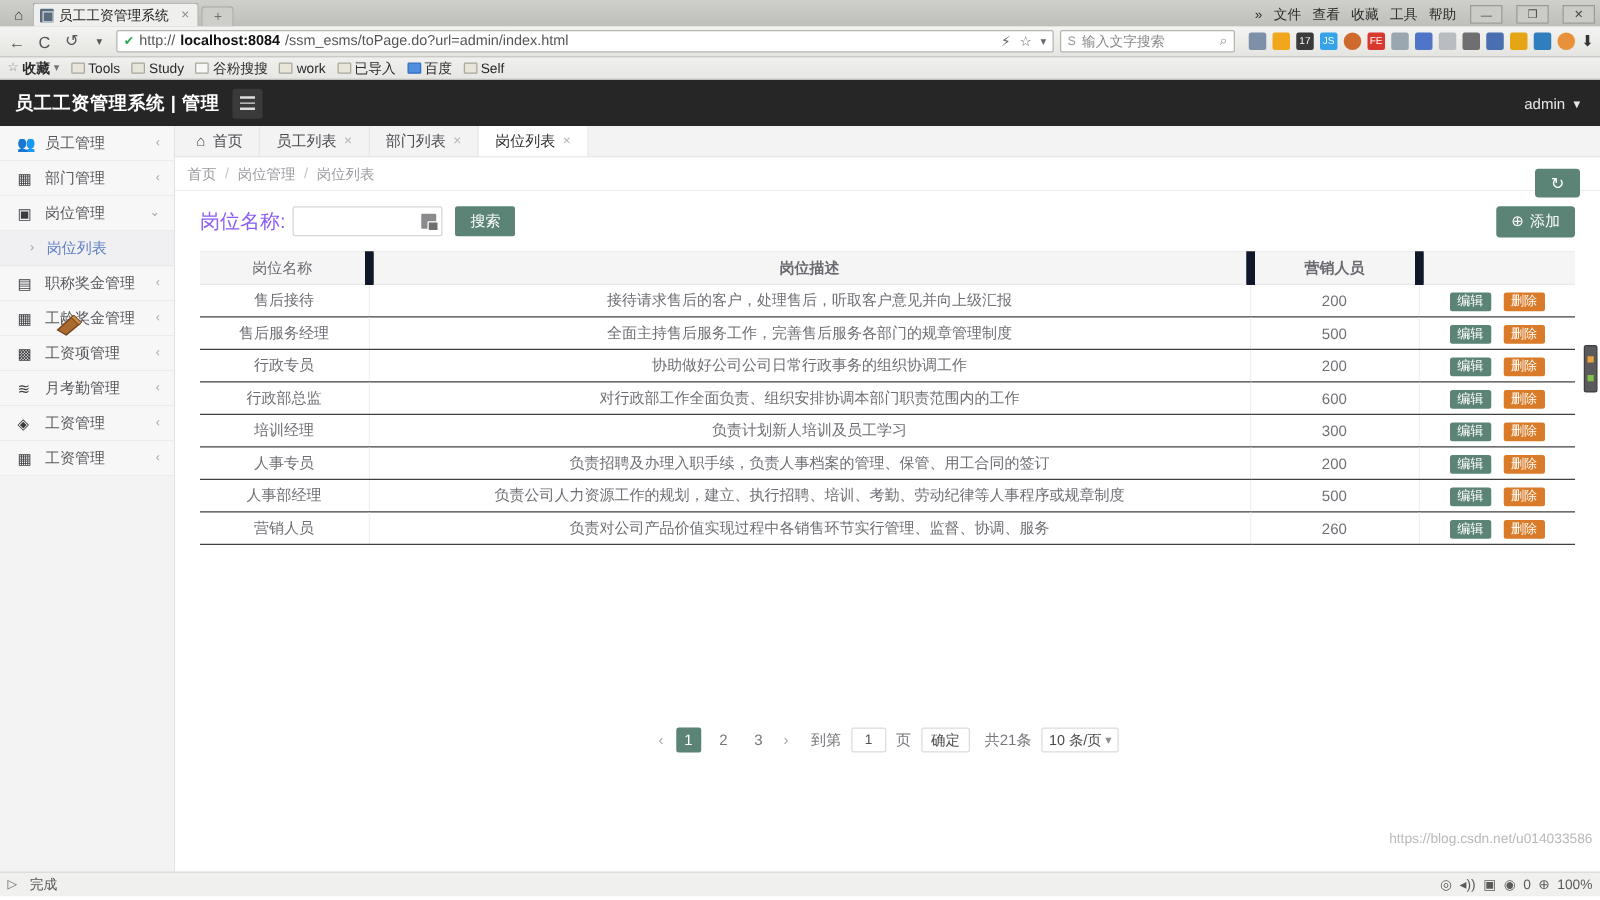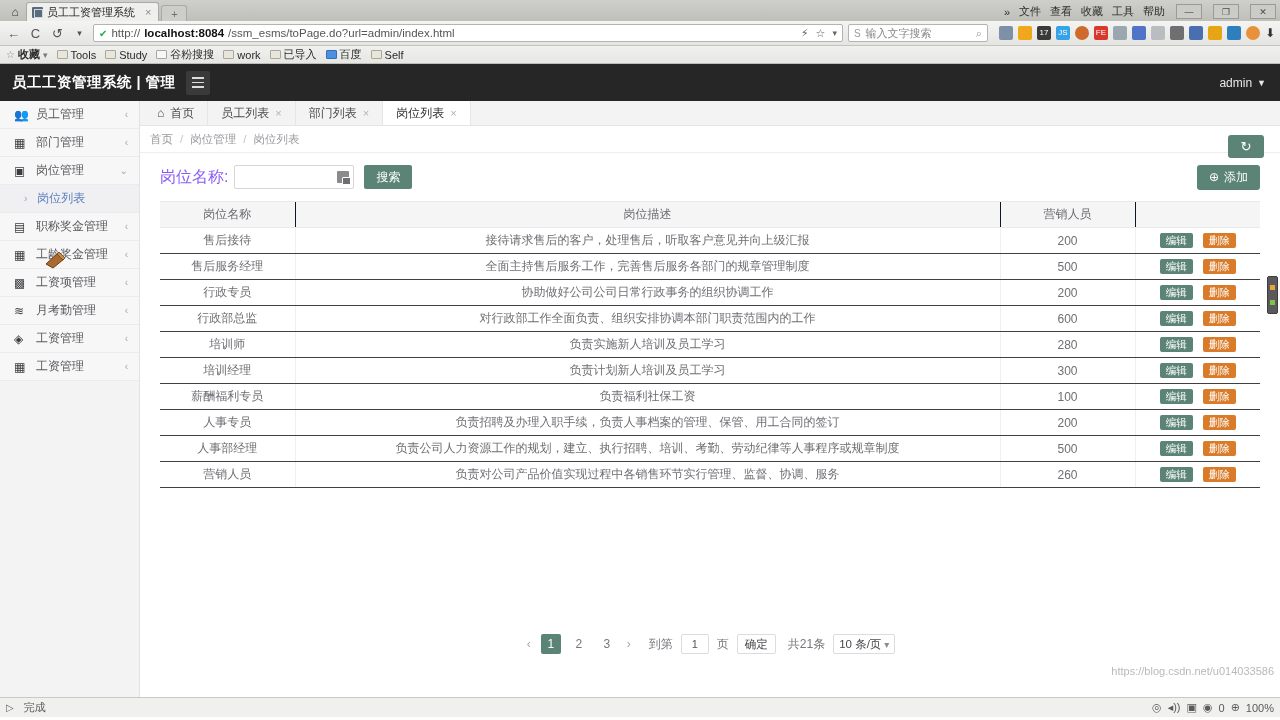--- a/index.html
+++ b/index.html
@@ -183,21 +183,21 @@
     margin-left: auto; height: 25px; padding: 0 12px; background: #5b8376;
     color: #fff; font-size: 12px; border: none; border-radius: 3px;
     display: flex; align-items: center; gap: 5px; font-family: inherit;
   }
 
   table.grid { width: 100%; border-collapse: collapse; table-layout: fixed; }
   table.grid th {
     background: #f5f5f6; font-weight: normal; font-size: 12px; color: #6a6a70;
     height: 26px; border: 1px solid #e9e9eb; border-left: none; border-right: none;
   }
-  table.grid th + th { border-left: 1px solid #0f172a; }
+  table.grid th + th { border-left: 7px solid #0f172a; font-weight: bold; }
   table.grid td {
     height: 26px; font-size: 12px; color: #6e6e74; text-align: center;
     border-bottom: 1px solid #404040;
   }
   table.grid td.c-name { border-right: 1px solid #f0f0f2; }
   table.grid td.c-sub  { border-left: 1px solid #f0f0f2; border-right: 1px solid #f0f0f2; }
   .btn-edit, .btn-del {
     display: inline-block; font-size: 10.5px; color: #fff; line-height: 15px;
     padding: 0 6px; border-radius: 2px; border: none; font-family: inherit;
   }
@@ -516,35 +516,23 @@
                 <td class="c-sub">200</td>
                 <td><button class="btn-edit">编辑</button><button class="btn-del">删除</button></td>
               </tr>
               <tr>
                 <td class="c-name">行政部总监</td>
                 <td>对行政部工作全面负责、组织安排协调本部门职责范围内的工作</td>
                 <td class="c-sub">600</td>
                 <td><button class="btn-edit">编辑</button><button class="btn-del">删除</button></td>
               </tr>
               <tr>
-                <td class="c-name">培训师</td>
-                <td>负责实施新人培训及员工学习</td>
-                <td class="c-sub">280</td>
-                <td><button class="btn-edit">编辑</button><button class="btn-del">删除</button></td>
-              </tr>
-              <tr>
                 <td class="c-name">培训经理</td>
                 <td>负责计划新人培训及员工学习</td>
                 <td class="c-sub">300</td>
-                <td><button class="btn-edit">编辑</button><button class="btn-del">删除</button></td>
-              </tr>
-              <tr>
-                <td class="c-name">薪酬福利专员</td>
-                <td>负责福利社保工资</td>
-                <td class="c-sub">100</td>
                 <td><button class="btn-edit">编辑</button><button class="btn-del">删除</button></td>
               </tr>
               <tr>
                 <td class="c-name">人事专员</td>
                 <td>负责招聘及办理入职手续，负责人事档案的管理、保管、用工合同的签订</td>
                 <td class="c-sub">200</td>
                 <td><button class="btn-edit">编辑</button><button class="btn-del">删除</button></td>
               </tr>
               <tr>
                 <td class="c-name">人事部经理</td>

